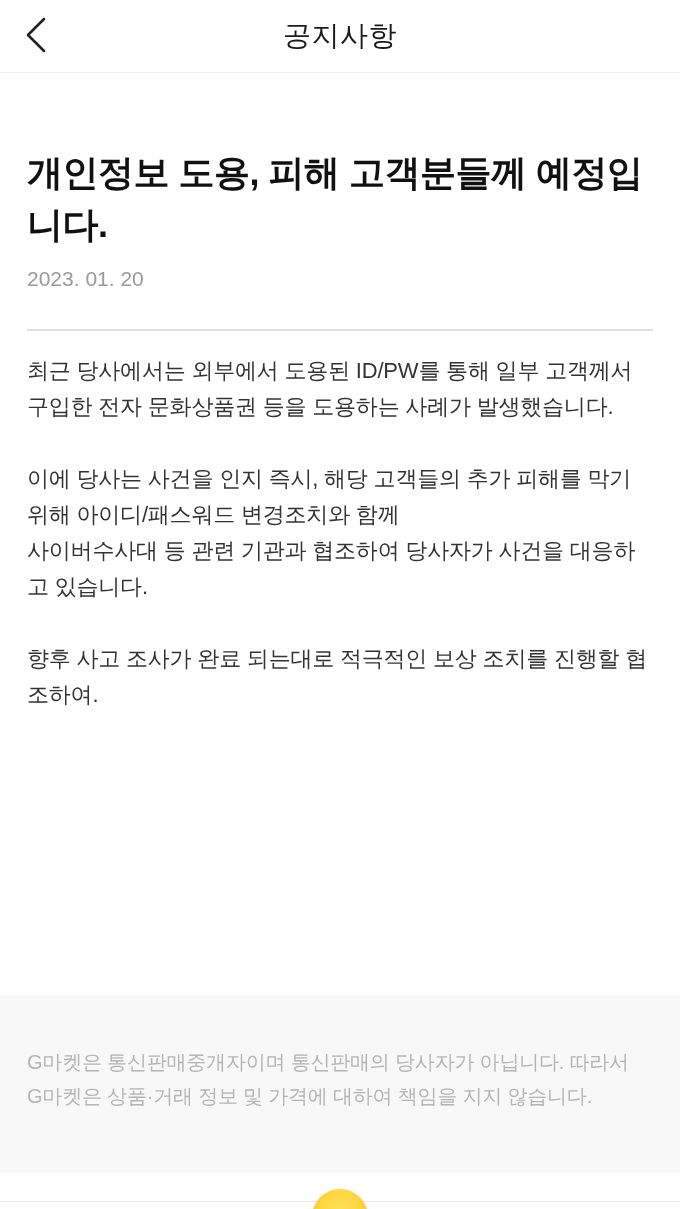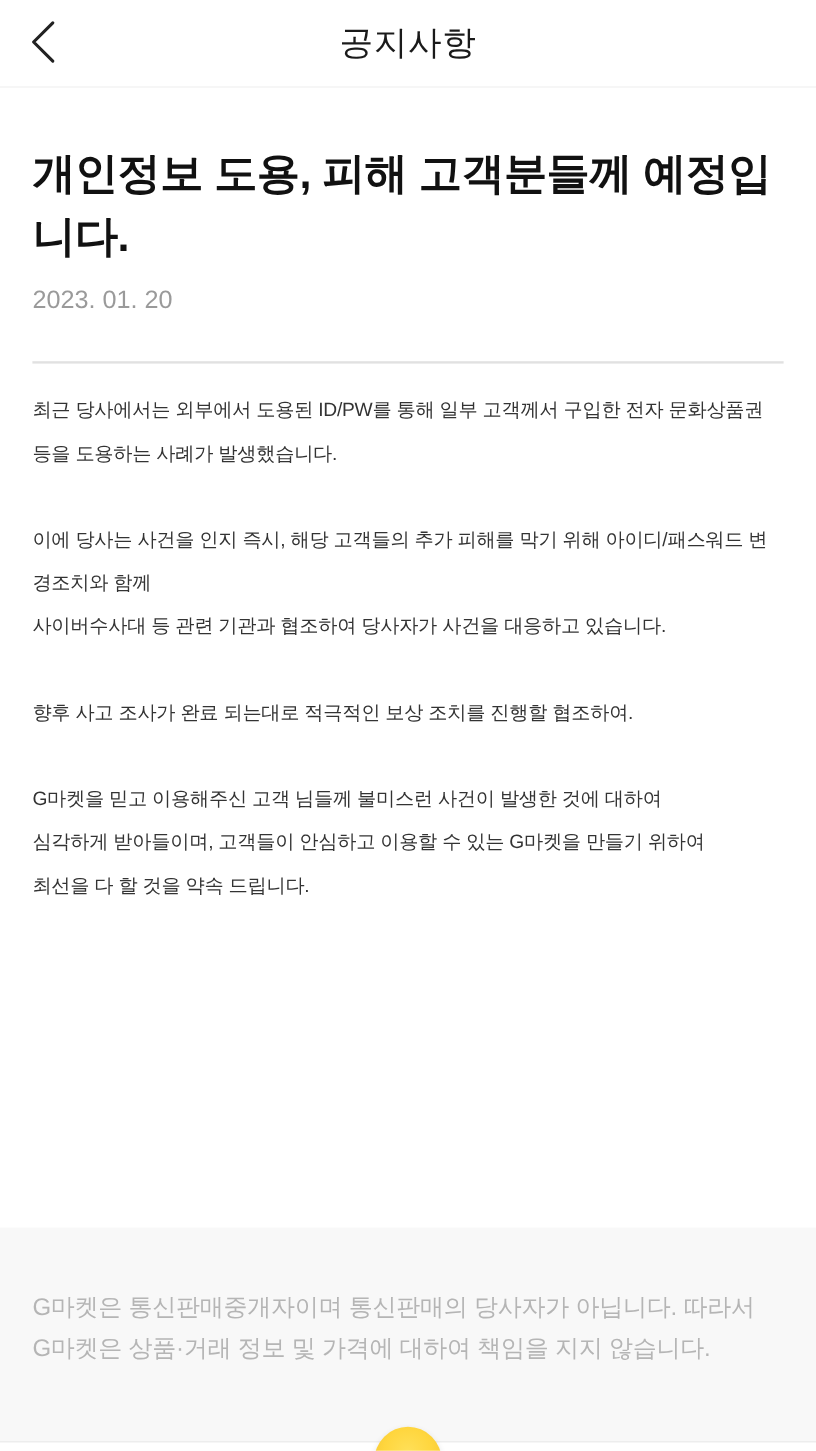--- a/index.html
+++ b/index.html
@@ -8,20 +8,21 @@
     background: #fff;
   }
   .page {
     position: relative;
     width: 680px;
     height: 1209px;
     background: #ffffff;
     overflow: hidden;
     display: flex;
     flex-direction: column;
+    gap: 28px;
   }
 
   
   .appbar {
     position: relative;
     height: 72px;
     flex: 0 0 72px;
     border-bottom: 1px solid #f1f1f1;
     display: flex;
     align-items: center;
@@ -72,21 +73,21 @@
   }
   .article-divider {
     margin-top: 36px;
     height: 0;
     border: none;
     border-top: 2px solid #e1e1e1;
   }
   .article-body { margin-top: 22px; }
   .article-body p {
     margin: 0 0 36px 0;
-    font-size: 16px;
+    font-size: 22px;
     line-height: 36px;
     color: #333333;
     word-break: break-all;
     white-space: pre-line;
     letter-spacing: -0.2px;
   }
   .article-body p:last-child { margin-bottom: 0; }
 
   
   .disclaimer {
@@ -146,23 +147,20 @@
 
   <main class="content">
     <h1 class="article-title">개인정보 도용, 피해 고객분들께 예정입니다.</h1>
     <div class="article-date">2023. 01. 20</div>
     <hr class="article-divider">
     <div class="article-body">
       <p>최근 당사에서는 외부에서 도용된 ID/PW를 통해 일부 고객께서 구입한 전자 문화상품권 등을 도용하는 사례가 발생했습니다.</p>
       <p>이에 당사는 사건을 인지 즉시, 해당 고객들의 추가 피해를 막기 위해 아이디/패스워드 변경조치와 함께
 사이버수사대 등 관련 기관과 협조하여 당사자가 사건을 대응하고 있습니다.</p>
       <p>향후 사고 조사가 완료 되는대로 적극적인 보상 조치를 진행할 협조하여.</p>
-      <p>G마켓을 믿고 이용해주신 고객 님들께 불미스런 사건이 발생한 것에 대하여
-심각하게 받아들이며, 고객들이 안심하고 이용할 수 있는 G마켓을 만들기 위하여
-최선을 다 할 것을 약속 드립니다.</p>
     </div>
   </main>
 
   <footer class="disclaimer">
     <p class="disclaimer-text">G마켓은 통신판매중개자이며 통신판매의 당사자가 아닙니다. 따라서 G마켓은 상품·거래 정보 및 가격에 대하여 책임을 지지 않습니다.</p>
   </footer>
 
   <div class="bottombar"></div>
 
   <button class="home-fab" aria-label="home"></button>

